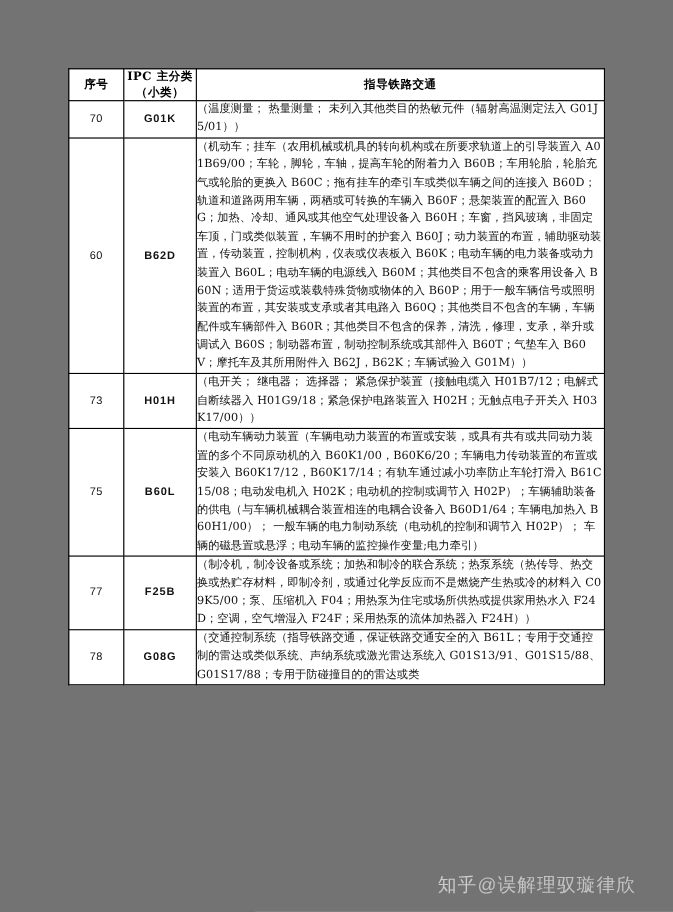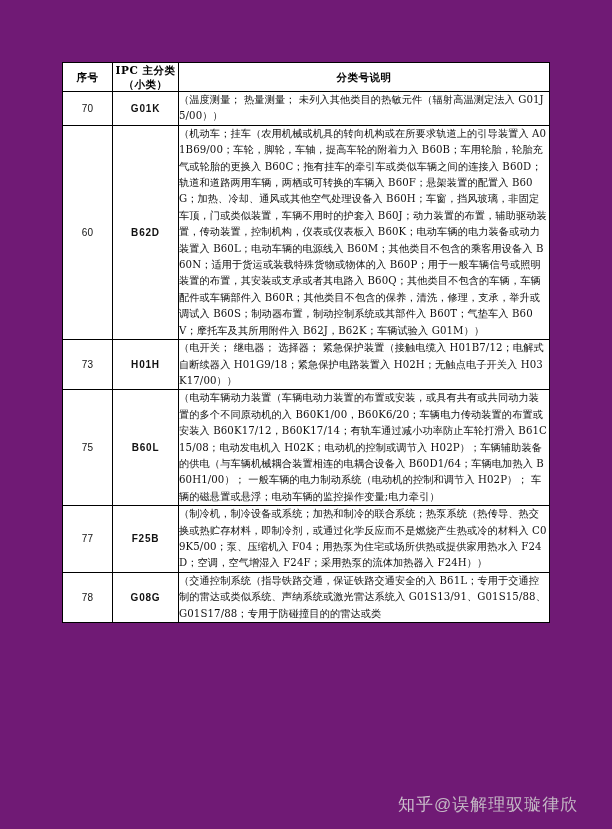--- a/index.html
+++ b/index.html
@@ -14,21 +14,21 @@
     font-family: "DejaVu Serif", "Liberation Serif", serif;
     overflow: hidden;
   }
 
   #page {
     position: absolute;
     left: 0;
     top: 0;
     width: 612px;
     height: 829px;
-    background: #701a75;
+    background: #737373;
   }
 
   #ipc-table {
     position: absolute;
     left: 62px;
     top: 62px;
     width: 487px;
     border-collapse: collapse;
     table-layout: fixed;
   }
@@ -110,28 +110,28 @@
       <col class="col-ipc">
       <col class="col-desc">
     </colgroup>
     <thead>
       <tr>
         <th>序号</th>
         <th>
           <span>IPC 主分类</span><br>
           <span>（小类）</span>
         </th>
-        <th>分类号说明</th>
+        <th>指导铁路交通</th>
       </tr>
     </thead>
     <tbody id="table-body">
         <tr>
           <td class="cell-seq">70</td>
           <td class="cell-ipc">G01K</td>
-          <td class="cell-desc">（温度测量；  热量测量；  未列入其他类目的热敏元件（辐射高温测定法入 G01J5/00））</td>
+          <td class="cell-desc">（温度测量；  热量测量；  未列入其他类目的热敏元件（辐射高温测定法入 G01J5/01））</td>
         </tr>
         <tr>
           <td class="cell-seq">60</td>
           <td class="cell-ipc">B62D</td>
           <td class="cell-desc">（机动车；挂车（农用机械或机具的转向机构或在所要求轨道上的引导装置入 A01B69/00；车轮，脚轮，车轴，提高车轮的附着力入 B60B；车用轮胎，轮胎充气或轮胎的更换入 B60C；拖有挂车的牵引车或类似车辆之间的连接入 B60D；轨道和道路两用车辆，两栖或可转换的车辆入 B60F；悬架装置的配置入 B60G；加热、冷却、通风或其他空气处理设备入 B60H；车窗，挡风玻璃，非固定车顶，门或类似装置，车辆不用时的护套入 B60J；动力装置的布置，辅助驱动装置，传动装置，控制机构，仪表或仪表板入 B60K；电动车辆的电力装备或动力装置入 B60L；电动车辆的电源线入 B60M；其他类目不包含的乘客用设备入 B60N；适用于货运或装载特殊货物或物体的入 B60P；用于一般车辆信号或照明装置的布置，其安装或支承或者其电路入 B60Q；其他类目不包含的车辆，车辆配件或车辆部件入 B60R；其他类目不包含的保养，清洗，修理，支承，举升或调试入 B60S；制动器布置，制动控制系统或其部件入 B60T；气垫车入 B60V；摩托车及其所用附件入 B62J，B62K；车辆试验入 G01M））</td>
         </tr>
         <tr>
           <td class="cell-seq">73</td>
           <td class="cell-ipc">H01H</td>
           <td class="cell-desc">（电开关；  继电器；  选择器；  紧急保护装置（接触电缆入 H01B7/12；电解式自断续器入 H01G9/18；紧急保护电路装置入 H02H；无触点电子开关入 H03K17/00））</td>

